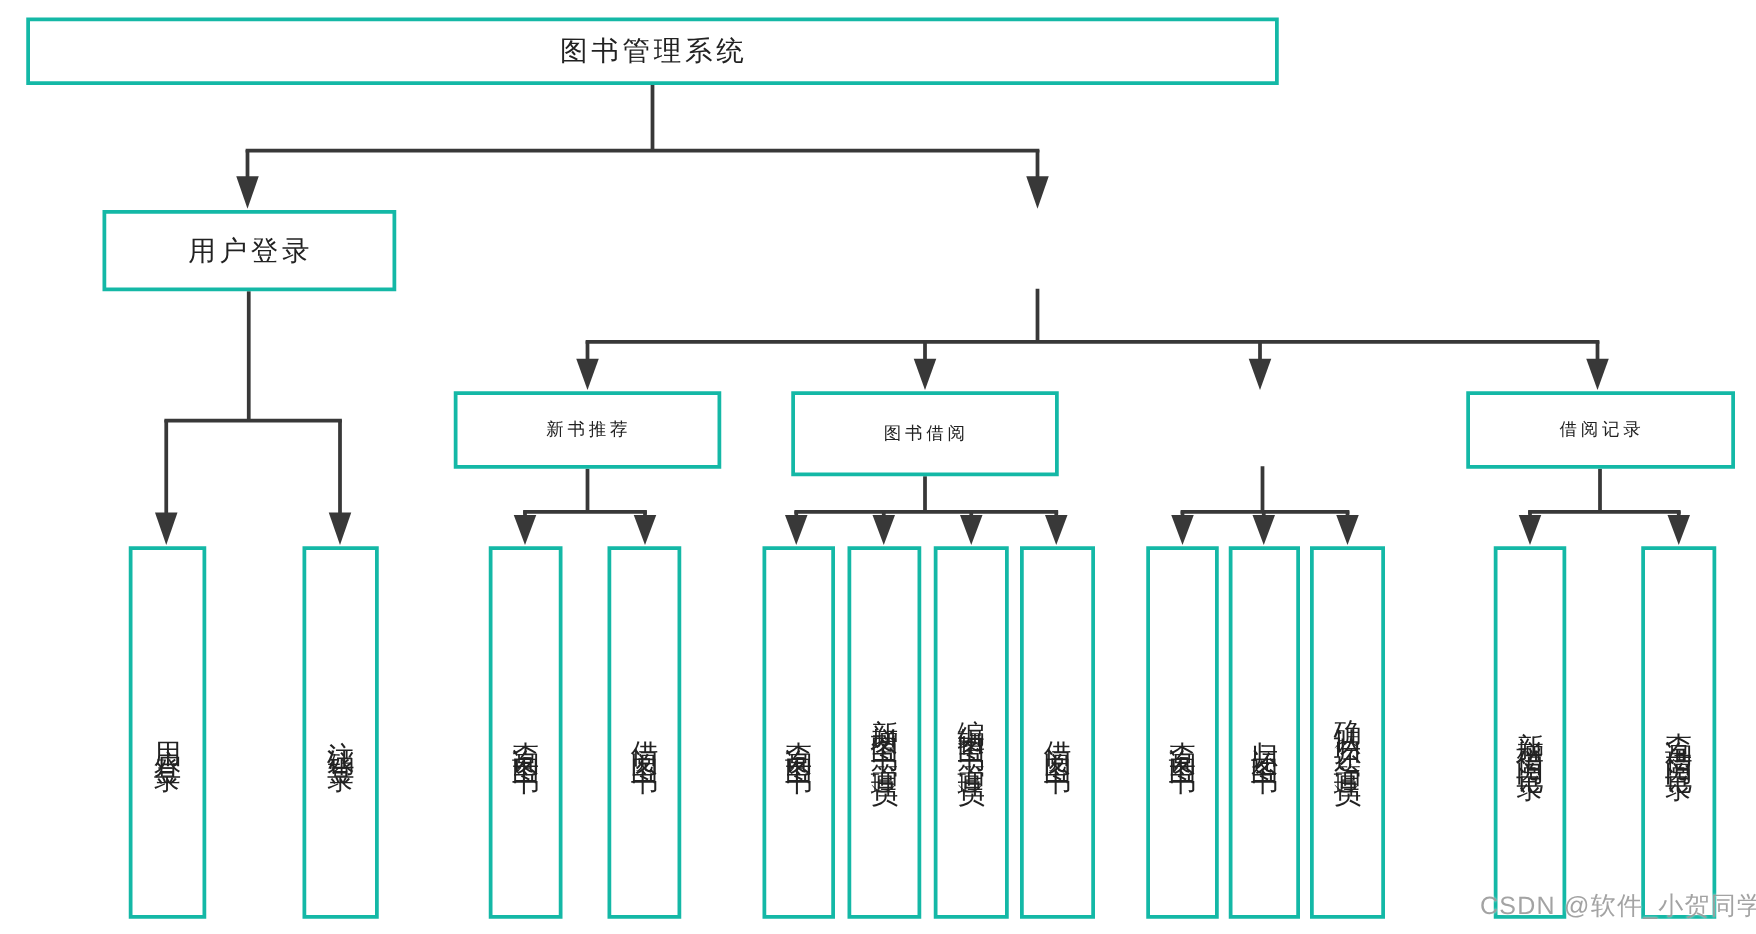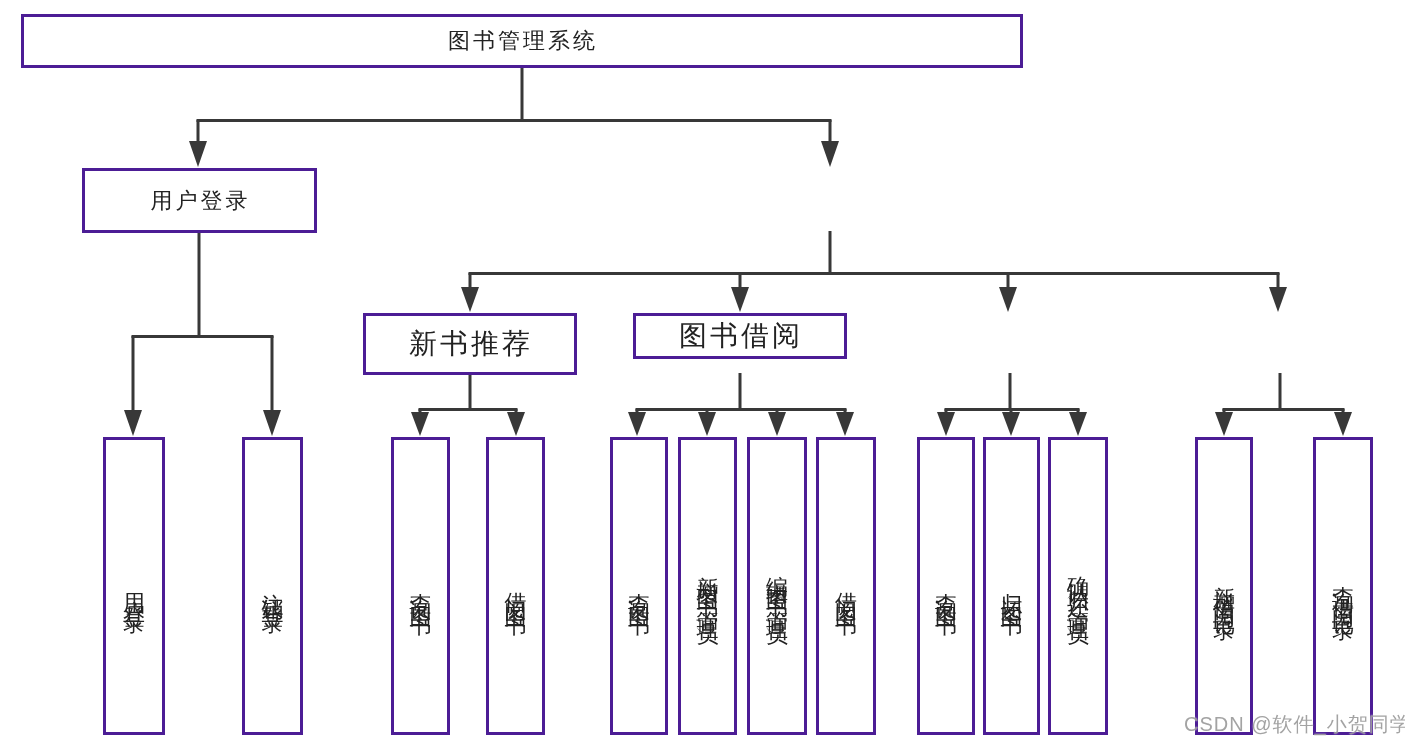--- a/index.html
+++ b/index.html
@@ -18,35 +18,35 @@
   .connectors {
     position: absolute;
     left: 0;
     top: 0;
     width: 1405px;
     height: 747px;
   }
   .box {
     position: absolute;
     box-sizing: border-box;
-    border: 3px solid #4c1d95;
+    border: 3px solid #14b8a6;
     background: #ffffff;
     display: flex;
     align-items: center;
     justify-content: center;
     color: #222222;
     font-weight: 500;
   }
   .hlabel {
     font-size: 22px;
     letter-spacing: 3px;
     white-space: nowrap;
     transform: translateX(1px); 
   }
-  .l3 .hlabel { font-size: 28px; }
+  .l3 .hlabel { font-size: 14px; }
   .vbox .vlabel {
     writing-mode: vertical-rl;
     text-orientation: mixed;
     font-size: 22px;
     letter-spacing: 7px;
     line-height: 1;
     transform: translateY(3px);
   }
   .watermark {
     position: absolute;
@@ -122,22 +122,25 @@
     <span class="hlabel">图书管理系统</span>
   </div>
 
   <div class="box" style="left:82px; top:168px; width:235px; height:65px;">
     <span class="hlabel">用户登录</span>
   </div>
 
   <div class="box l3" style="left:363px; top:313px; width:214px; height:62px;">
     <span class="hlabel">新书推荐</span>
   </div>
-  <div class="box l3" style="left:633px; top:313px; width:214px; height:46px;">
+  <div class="box l3" style="left:633px; top:313px; width:214px; height:68px;">
     <span class="hlabel">图书借阅</span>
+  </div>
+  <div class="box l3" style="left:1173px; top:313px; width:215px; height:62px;">
+    <span class="hlabel">借阅记录</span>
   </div>
 
   <div class="box vbox" style="left:103px; top:437px; width:62px; height:298px;">
     <span class="vlabel">用户登录</span>
   </div>
   <div class="box vbox" style="left:242px; top:437px; width:61px; height:298px;">
     <span class="vlabel">注销登录</span>
   </div>
 
   <div class="box vbox" style="left:391px; top:437px; width:59px; height:298px;">

